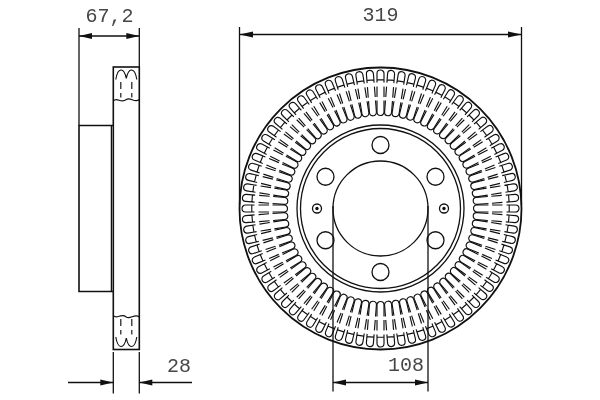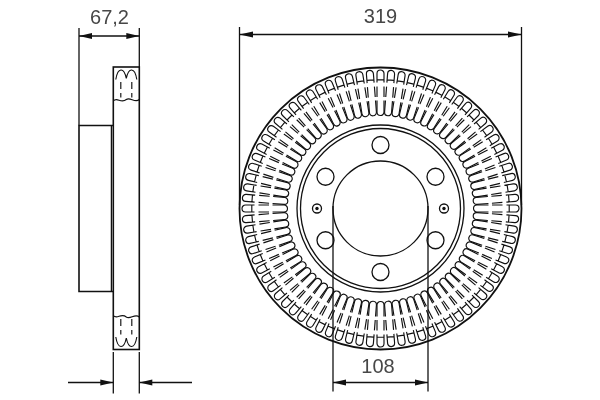--- a/index.html
+++ b/index.html
@@ -1,31 +1,31 @@
 <!DOCTYPE html>
 <html><head>
 <meta charset="utf-8">
 <style>
   html,body{margin:0;padding:0;background:#ffffff;}
   .canvas{position:relative;width:600px;height:400px;background:#ffffff;overflow:hidden;
-          font-family:Liberation Sans, sans-serif;}
+          font-family:Liberation Mono, monospace;}
   svg{position:absolute;inset:0;}
   .outline{fill:none;stroke:#111111;stroke-width:1.6;}
   .bold{fill:none;stroke:#111111;stroke-width:1.8;}
   .thin{fill:none;stroke:#111111;stroke-width:1.3;}
   .vent{fill:none;stroke:#111111;stroke-width:1.15;}
   .dim{fill:none;stroke:#111111;stroke-width:1.3;}
   .arrow{fill:#111111;stroke:none;}
   .dashes{stroke-dasharray:7 4;}
   .dot{fill:#111111;stroke:none;}
   .label{position:absolute;font-size:20px;line-height:22px;color:#474747;
          text-align:center;user-select:none;white-space:nowrap;}
   .label-width{left:79px;top:6px;width:61px;}
   .label-od{left:240px;top:5px;width:281px;text-align:center;}
-  .label-bore{left:333px;top:355px;width:90px;}
+  .label-bore{left:333px;top:355px;width:90px;padding-left:28px;}
   .label-thickness{left:156px;top:356px;width:46px;}
 </style>
 </head>
 <body>
 
 <div class="canvas">
 
   <svg width="600" height="400" viewBox="0 0 600 400">
 
     <g>
@@ -174,13 +174,14 @@
       <line x1="68" y1="382.5" x2="113.3" y2="382.5" class="dim"></line>
       <line x1="139.3" y1="382.5" x2="192" y2="382.5" class="dim"></line>
       <polygon points="113.3,382.5 100.3,379.4 100.3,385.6" class="arrow"></polygon>
       <polygon points="139.3,382.5 152.3,379.4 152.3,385.6" class="arrow"></polygon>
     </g>
   </svg>
 
   <div class="label label-width">67,2</div>
   <div class="label label-od">319</div>
   <div class="label label-bore">108</div>
+  <div class="label label-thickness">28</div>
 </div>
 
 </body></html>

